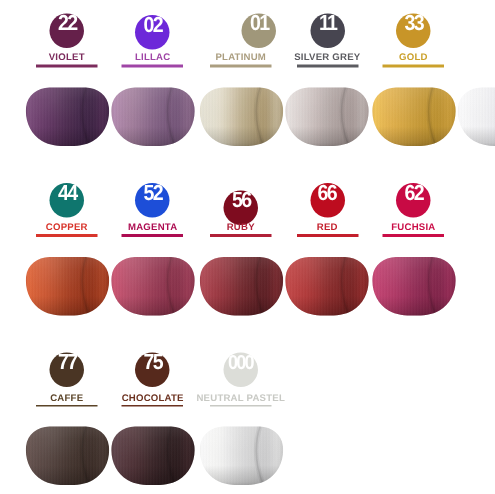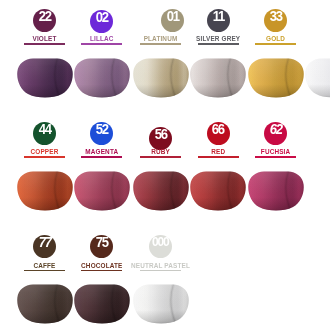--- a/index.html
+++ b/index.html
@@ -332,21 +332,21 @@
             <rect x="-1" y="-1" width="58" height="44" fill="url(#lgh4)"></rect>
             <rect x="-1" y="-1" width="58" height="44" fill="url(#pth4)"></rect>
             <path d="M 41.2 -2 C 36.2 11 36.2 25 43.6 42" stroke="rgba(0,0,0,0.075)" stroke-width="3.2" fill="none" opacity="0.75"></path>
             <path d="M 41.2 -2 C 36.2 11 36.2 25 43.6 42" stroke="rgba(0,0,0,0.09)" stroke-width="1.1" fill="none"></path>
             <rect x="-1" y="-1" width="58" height="44" fill="url(#vgh4)"></rect>
             <rect x="-1" y="-1" width="58" height="44" fill="url(#rgh4)"></rect>
           </g>
         </svg></div>
     </div>
     <div class="cell">
-      <div class="badge" style="left: 33px; top: 121.5px; width: 23px; height: 23px; background: #14532d;">
+      <div class="badge" style="left: 33px; top: 121.5px; width: 23px; height: 23px; background: #0f766e;">
         <div class="badge-num">
           <span class="badge-num-inner" style="font-size: 14.5px;">44</span>
         </div>
       </div>
       <div class="label" style="left: -0.5px; top: 149.4px; width: 90px; font-size: 6.4px; color: rgb(216, 53, 44); letter-spacing: 0.15px; line-height: 1;">COPPER</div>
       <div class="rule" style="left: 24px; top: 156.4px; width: 41px; height: 1.7px; background: rgb(216, 53, 44);"></div>
       <div class="swatch" style="left: 16.5px; top: 170.8px;"><svg width="56" height="42" viewBox="0 0 56 42" class="swatch-svg">
           <defs>
             <clipPath id="ch5">
               <path d="M 16 0.4 L 40 0.4 C 48.2 0.6 54.7 5.6 55.6 13.4 C 56.6 22.5 52.6 31.6 45 36 C 40 38.9 34 39.4 28 39.4 C 22 39.4 16 38.9 11 36 C 3.4 31.6 -0.6 22.5 0.4 13.4 C 1.3 5.6 7.8 0.6 16 0.4 Z"></path>
@@ -584,21 +584,21 @@
             <rect x="-1" y="-1" width="58" height="44" fill="url(#lgh8)"></rect>
             <rect x="-1" y="-1" width="58" height="44" fill="url(#pth8)"></rect>
             <path d="M 41.2 -2 C 36.2 11 36.2 25 43.6 42" stroke="rgba(0,0,0,0.075)" stroke-width="3.2" fill="none" opacity="0.75"></path>
             <path d="M 41.2 -2 C 36.2 11 36.2 25 43.6 42" stroke="rgba(0,0,0,0.09)" stroke-width="1.1" fill="none"></path>
             <rect x="-1" y="-1" width="58" height="44" fill="url(#vgh8)"></rect>
             <rect x="-1" y="-1" width="58" height="44" fill="url(#rgh8)"></rect>
           </g>
         </svg></div>
     </div>
     <div class="cell">
-      <div class="badge" style="left: 264.1px; top: 121.5px; width: 23px; height: 23px; background: rgb(200, 10, 68); font-style: italic;">
+      <div class="badge" style="left: 264.1px; top: 121.5px; width: 23px; height: 23px; background: rgb(200, 10, 68);">
         <div class="badge-num">
           <span class="badge-num-inner" style="font-size: 14.5px;">62</span>
         </div>
       </div>
       <div class="label" style="left: 230.6px; top: 149.4px; width: 90px; font-size: 6.4px; color: rgb(202, 13, 71); letter-spacing: 0.15px; line-height: 1;">FUCHSIA</div>
       <div class="rule" style="left: 255.1px; top: 156.4px; width: 41px; height: 1.7px; background: rgb(202, 13, 71);"></div>
       <div class="swatch" style="left: 247.6px; top: 170.8px;"><svg width="56" height="42" viewBox="0 0 56 42" class="swatch-svg">
           <defs>
             <clipPath id="ch9">
               <path d="M 16 0.4 L 40 0.4 C 48.2 0.6 54.7 5.6 55.6 13.4 C 56.6 22.5 52.6 31.6 45 36 C 40 38.9 34 39.4 28 39.4 C 22 39.4 16 38.9 11 36 C 3.4 31.6 -0.6 22.5 0.4 13.4 C 1.3 5.6 7.8 0.6 16 0.4 Z"></path>
@@ -647,21 +647,21 @@
             <rect x="-1" y="-1" width="58" height="44" fill="url(#lgh9)"></rect>
             <rect x="-1" y="-1" width="58" height="44" fill="url(#pth9)"></rect>
             <path d="M 41.2 -2 C 36.2 11 36.2 25 43.6 42" stroke="rgba(0,0,0,0.075)" stroke-width="3.2" fill="none" opacity="0.75"></path>
             <path d="M 41.2 -2 C 36.2 11 36.2 25 43.6 42" stroke="rgba(0,0,0,0.09)" stroke-width="1.1" fill="none"></path>
             <rect x="-1" y="-1" width="58" height="44" fill="url(#vgh9)"></rect>
             <rect x="-1" y="-1" width="58" height="44" fill="url(#rgh9)"></rect>
           </g>
         </svg></div>
     </div>
     <div class="cell">
-      <div class="badge" style="left: 33px; top: 234.7px; width: 23px; height: 23px; background: rgb(74, 53, 36); font-style: italic;">
+      <div class="badge" style="left: 33px; top: 234.7px; width: 23px; height: 23px; background: rgb(74, 53, 36);">
         <div class="badge-num">
           <span class="badge-num-inner" style="font-size: 14.5px;">77</span>
         </div>
       </div>
       <div class="label" style="left: -0.5px; top: 262.6px; width: 90px; font-size: 6.4px; color: rgb(91, 68, 40); letter-spacing: 0.15px; line-height: 1;">CAFFE</div>
       <div class="rule" style="left: 24px; top: 269.6px; width: 41px; height: 1.7px; background: rgb(91, 68, 40);"></div>
       <div class="swatch" style="left: 16.5px; top: 284.2px;"><svg width="56" height="42" viewBox="0 0 56 42" class="swatch-svg">
           <defs>
             <clipPath id="ch10">
               <path d="M 16 0.4 L 40 0.4 C 48.2 0.6 54.7 5.6 55.6 13.4 C 56.6 22.5 52.6 31.6 45 36 C 40 38.9 34 39.4 28 39.4 C 22 39.4 16 38.9 11 36 C 3.4 31.6 -0.6 22.5 0.4 13.4 C 1.3 5.6 7.8 0.6 16 0.4 Z"></path>

